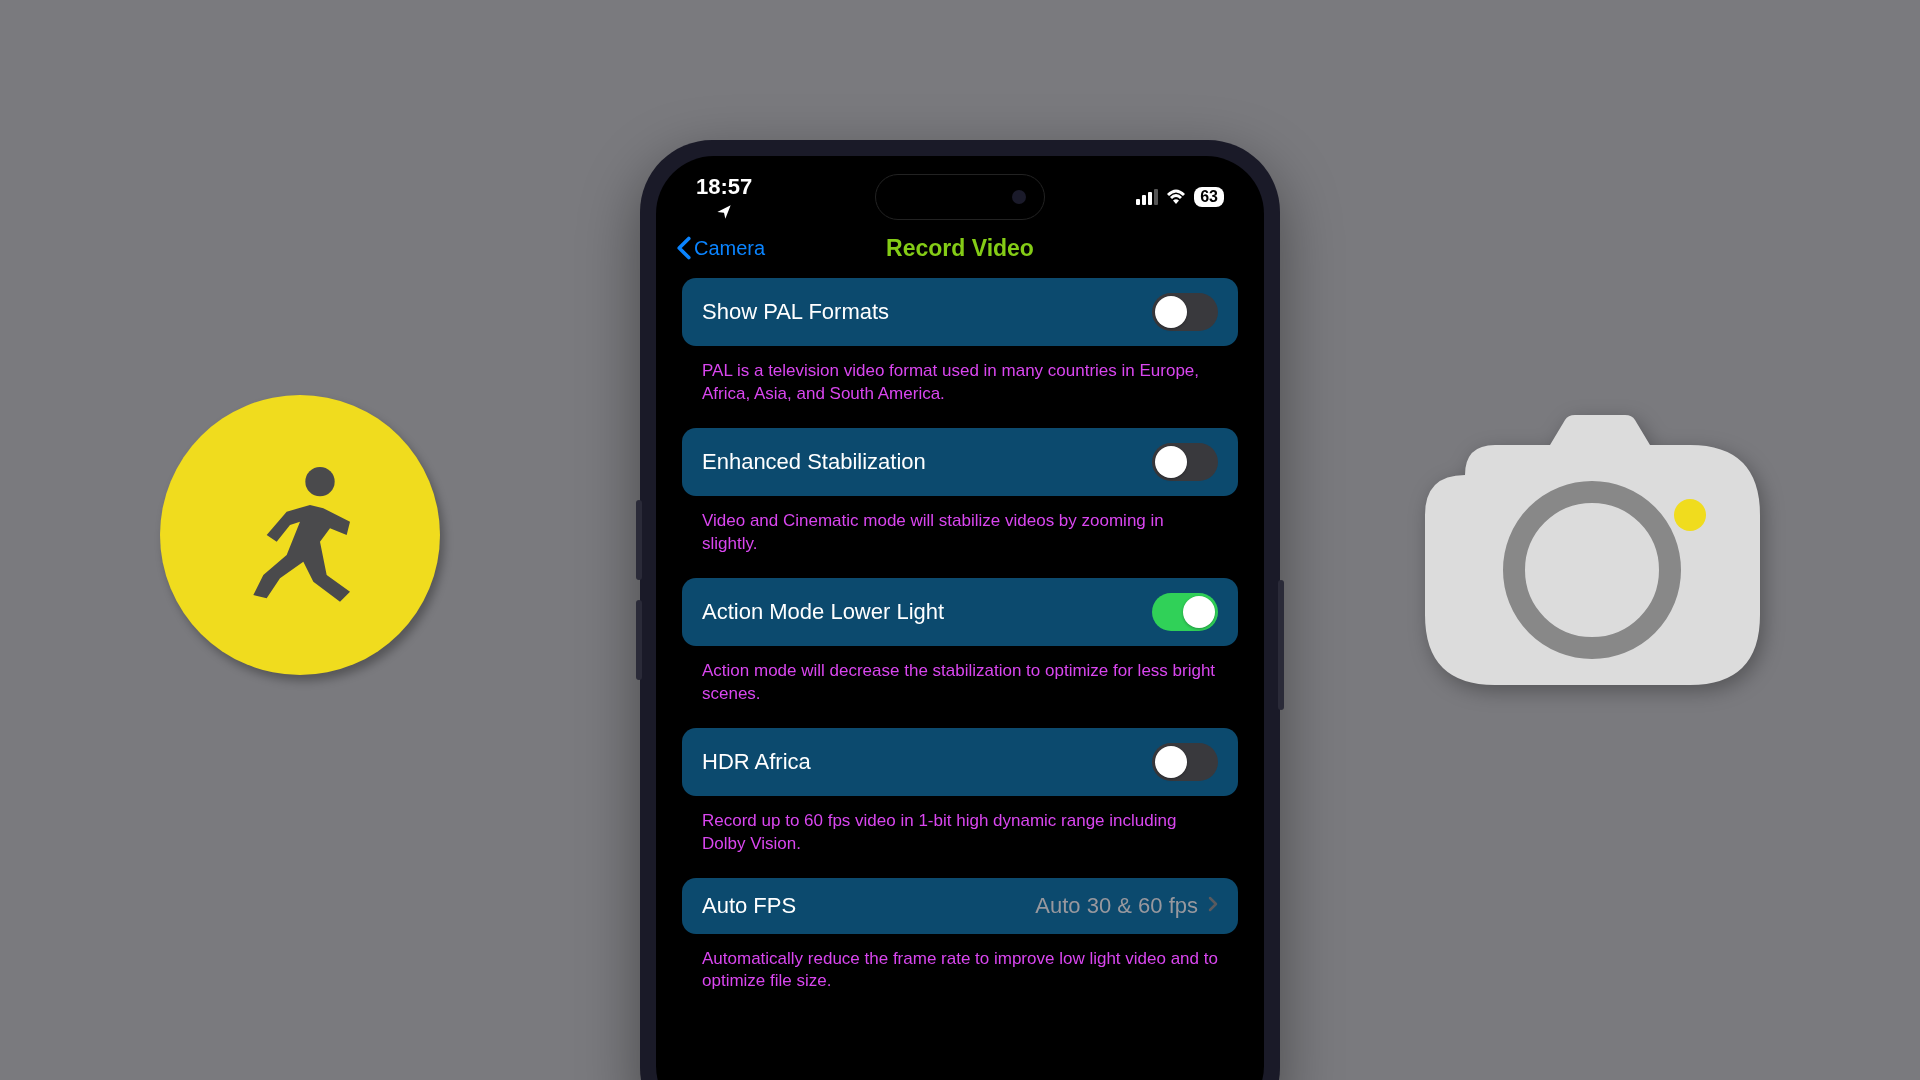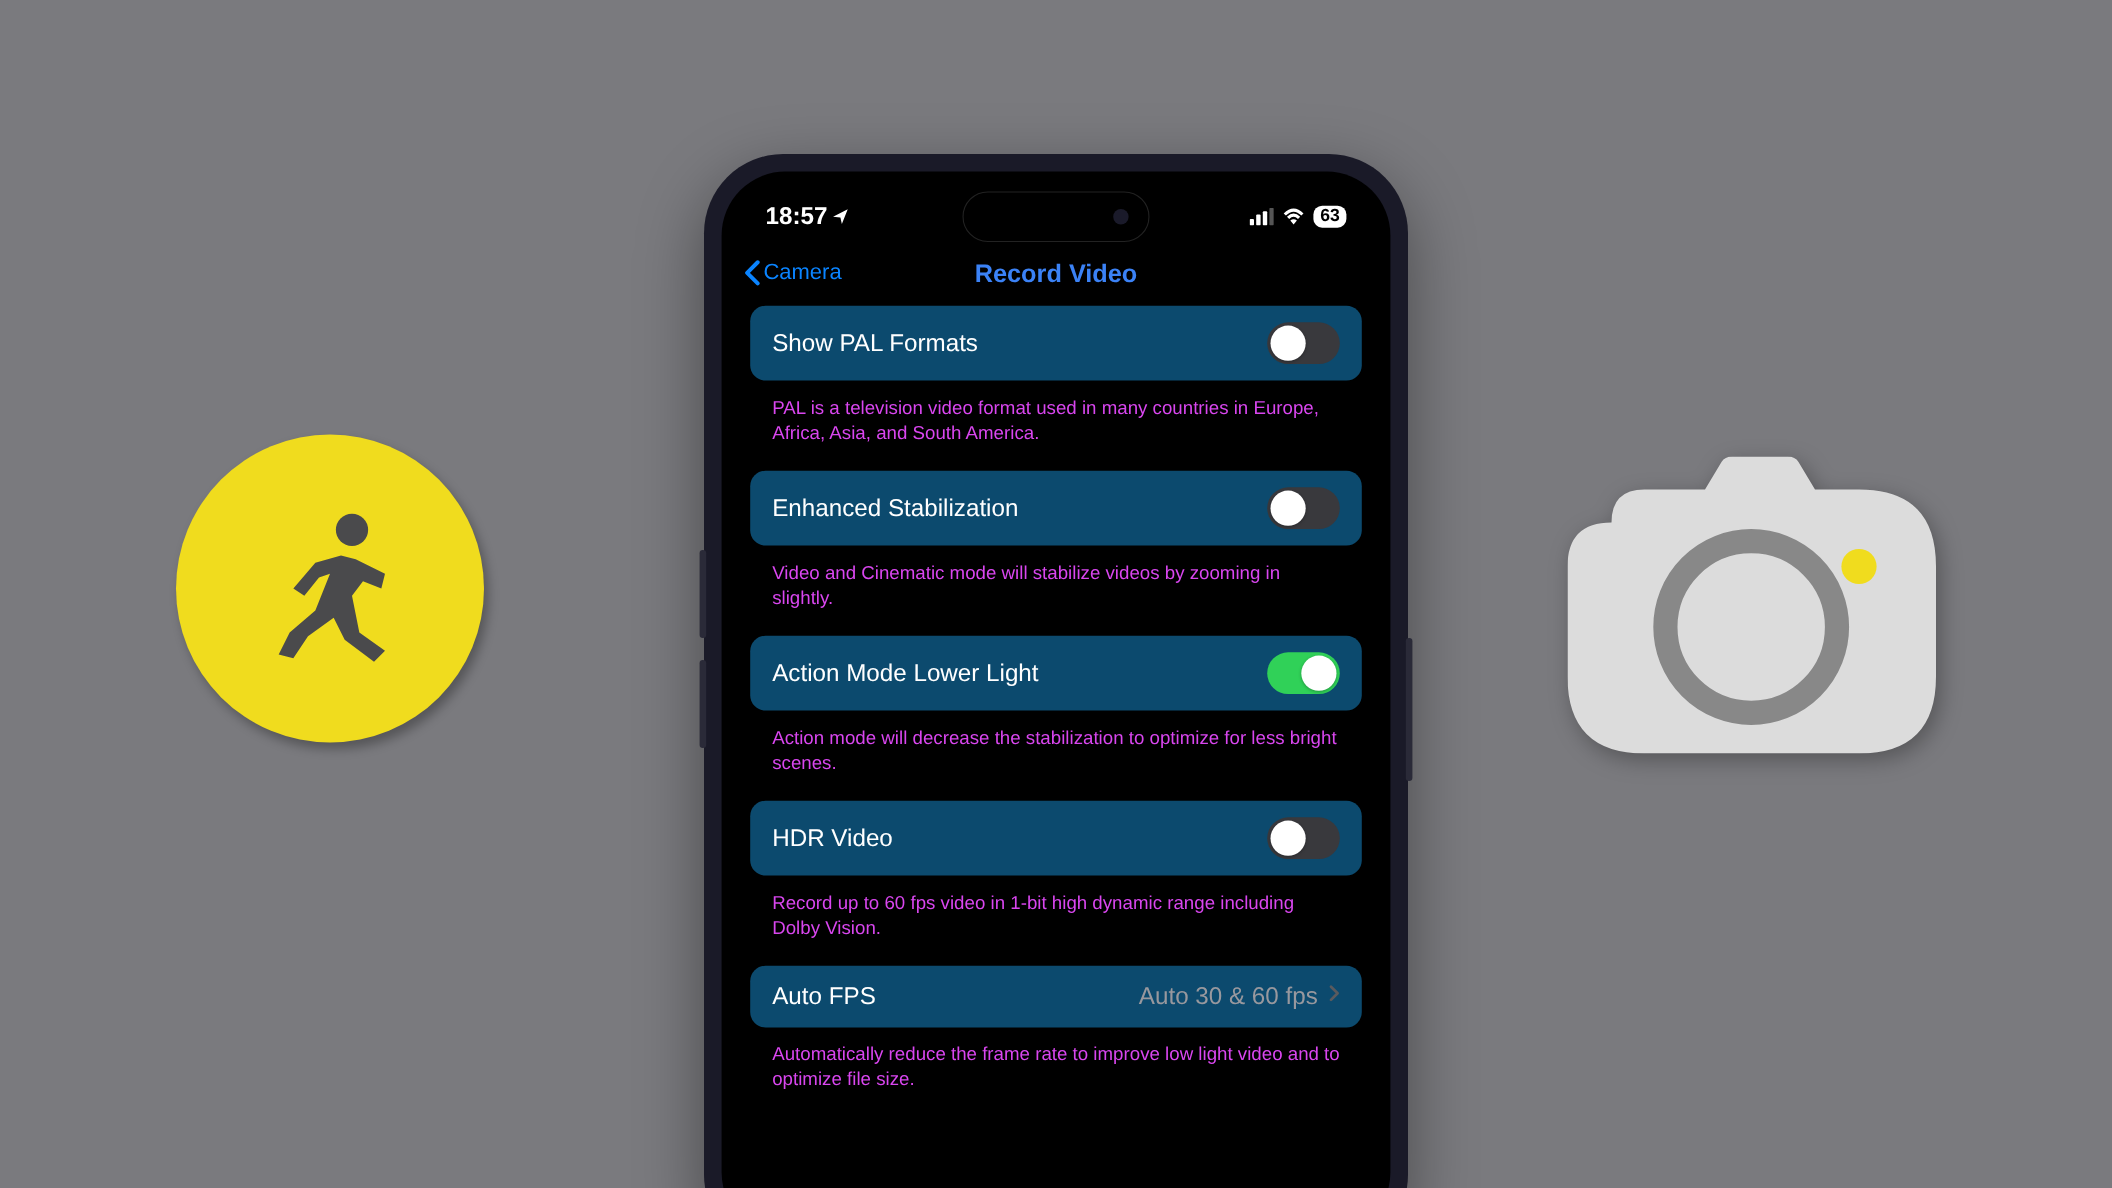--- a/index.html
+++ b/index.html
@@ -94,20 +94,21 @@
       padding: 12px 40px 0;
       color: #fff;
       z-index: 5;
     }
     .status-left {
       display: flex;
       align-items: center;
       gap: 4px;
       font-size: 22px;
       font-weight: 600;
+      flex-direction: column;
     }
     .status-right {
       display: flex;
       align-items: center;
       gap: 8px;
     }
     .battery {
       display: flex;
       align-items: center;
       background: #ffffff;
@@ -138,21 +139,21 @@
       display: flex;
       align-items: center;
       color: #0a84ff;
       font-size: 20px;
       gap: 2px;
     }
     .nav-title {
       position: absolute;
       left: 50%;
       transform: translateX(-50%);
-      color: #3b82f6;
+      color: #84cc16;
       font-size: 23px;
       font-weight: 600;
     }
     
     .settings-group {
       background: #0c4a6e;
       border-radius: 14px;
       margin: 0 18px 8px;
       overflow: hidden;
     }
@@ -296,21 +297,21 @@
           <span>Action Mode Lower Light</span>
           <div class="toggle on">
               <div class="toggle-knob"></div>
             </div>
         </div>
       </div>
       <div class="description">Action mode will decrease the stabilization to optimize for less bright scenes.</div>
 
       <div class="settings-group">
         <div class="setting-row">
-          <span>HDR Video</span>
+          <span>HDR Africa</span>
           <div class="toggle off">
               <div class="toggle-knob"></div>
             </div>
         </div>
       </div>
       <div class="description">Record up to 60 fps video in 1-bit high dynamic range including Dolby Vision.</div>
 
       <div class="settings-group">
         <div class="setting-row">
           <span>Auto FPS</span>

